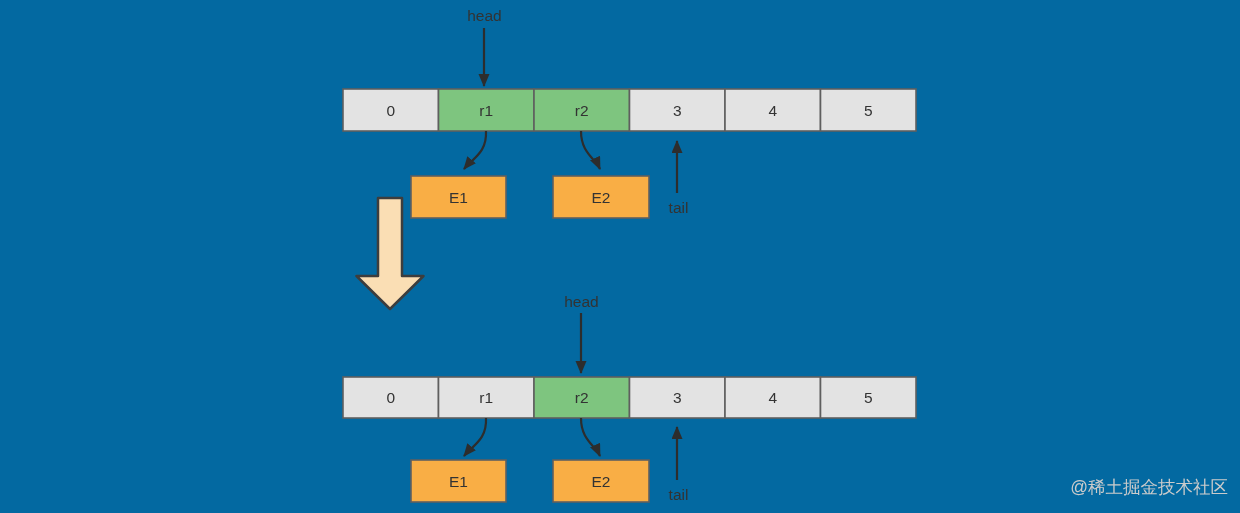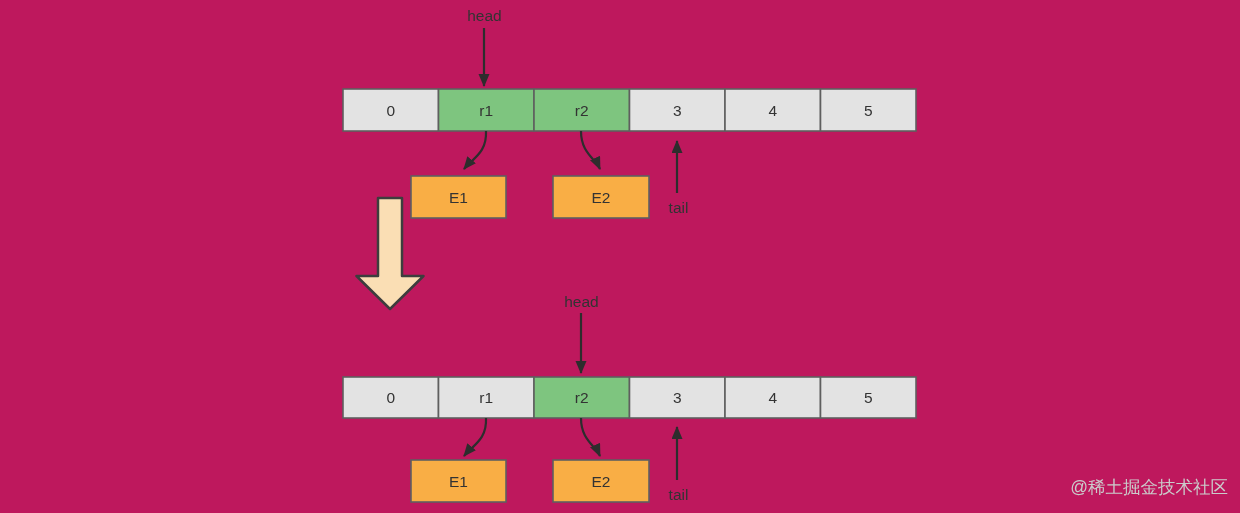--- a/index.html
+++ b/index.html
@@ -7,21 +7,21 @@
     padding: 0;
     background: #ffffff;
     width: 1240px;
     height: 513px;
     overflow: hidden;
   }
   .canvas-wrap {
     position: relative;
     width: 1240px;
     height: 513px;
-    background: #be185d;
+    background: #0369a1;
   }
   svg text {
     font-family: "Liberation Sans", sans-serif;
     font-size: 15.5px;
     fill: #333333;
   }
   svg text.watermark {
     font-size: 17.5px;
     fill: #cbcbcb;
   }

